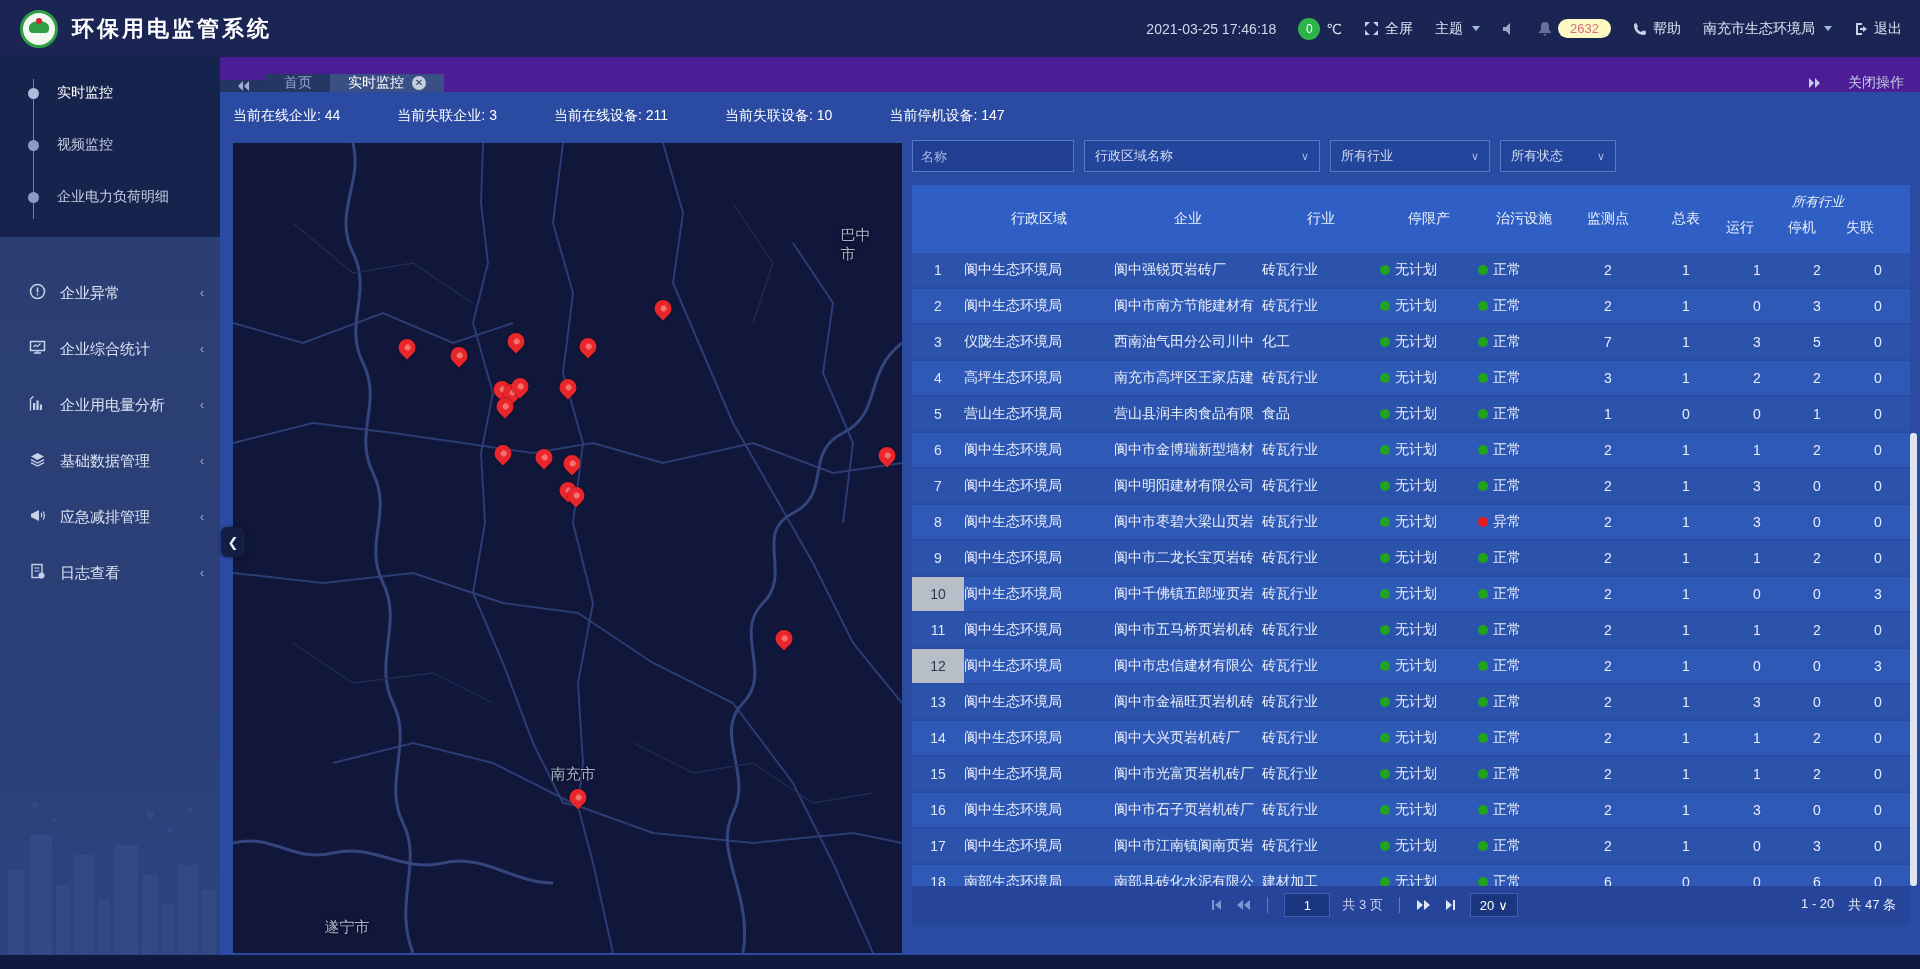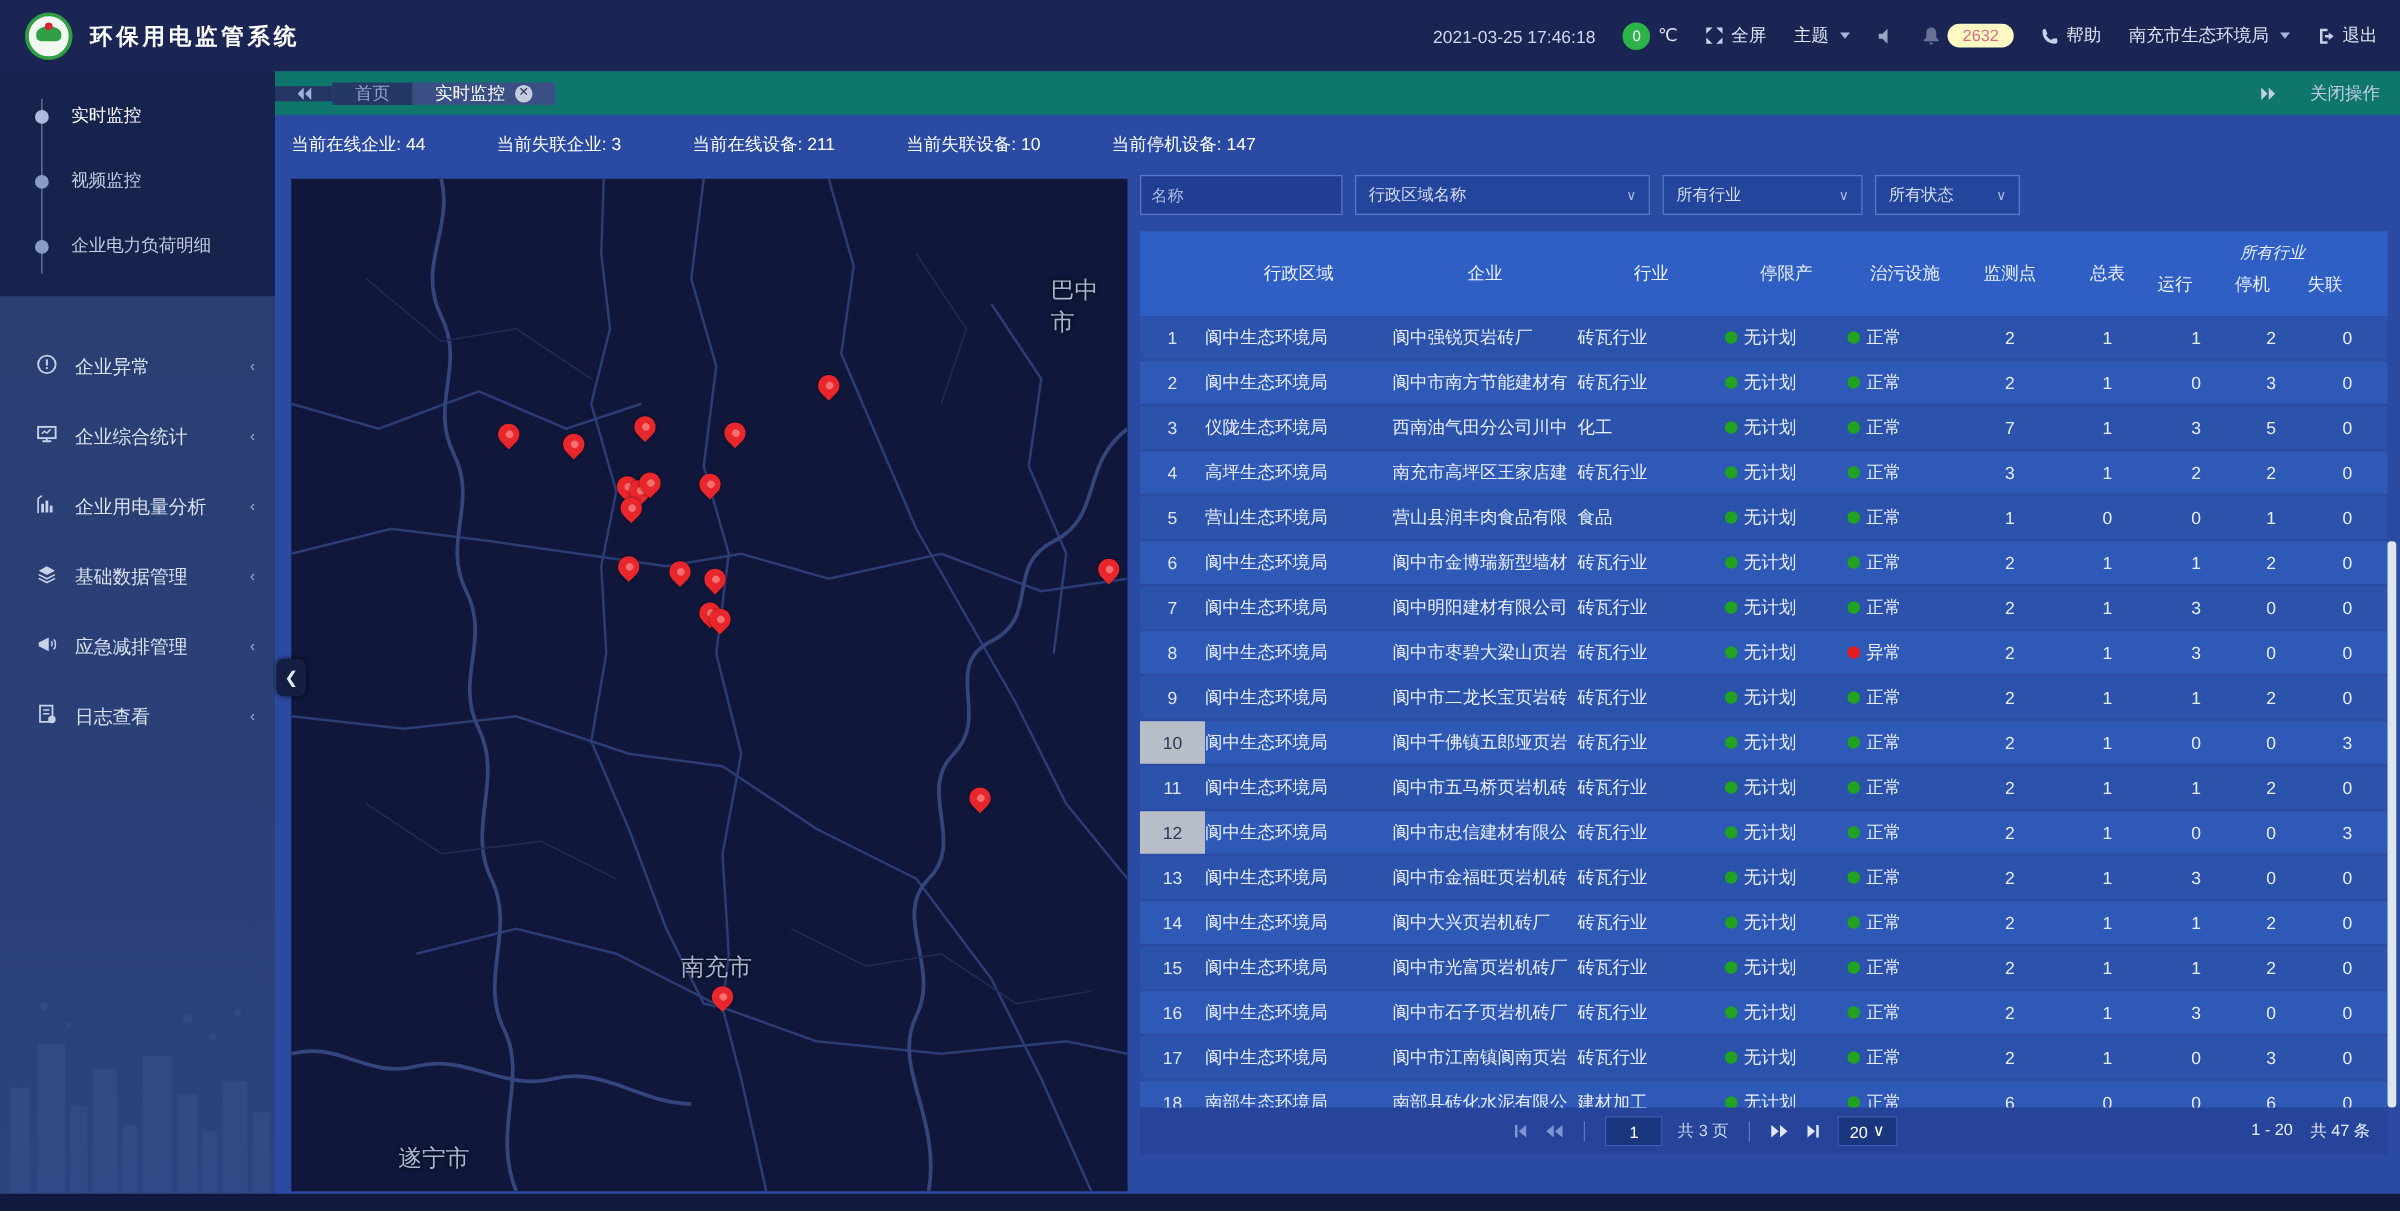--- a/index.html
+++ b/index.html
@@ -4,21 +4,21 @@
 <style>
   * { margin:0; padding:0; box-sizing:border-box; }
   html,body { width:1920px; height:969px; overflow:hidden; }
   body { font-family:"Liberation Sans","DejaVu Sans",sans-serif; background:#111a3e; color:#fff; }
 
   
   .topbar { height:57px; background:#1a2553; display:flex; align-items:center; padding:0 18px 0 20px; }
   .logo { width:38px; height:38px; border-radius:50%; background:#f2f7f2; border:3px solid #2f9e44; position:relative; flex:0 0 auto; }
   .logo::before { content:""; position:absolute; left:6px; top:8px; width:20px; height:12px; background:#2f9e44; border-radius:50% 50% 4px 4px; }
   .logo::after { content:""; position:absolute; left:13px; top:5px; width:6px; height:6px; border-radius:50%; background:#d23; }
-  .app-title { font-size:18px; font-weight:bold; letter-spacing:3px; margin-left:14px; color:#fff; }
+  .app-title { font-size:22px; font-weight:bold; letter-spacing:3px; margin-left:14px; color:#fff; }
   .topbar-right { margin-left:auto; display:flex; align-items:center; gap:22px; font-size:14px; color:#dde4f5; }
   .dt { color:#cfd8ee; }
   .temp { display:flex; align-items:center; gap:6px; }
   .temp-badge { width:22px; height:22px; border-radius:50%; background:#2cb34a; color:#fff; font-size:12px; display:flex; align-items:center; justify-content:center; }
   .tb-item { display:flex; align-items:center; gap:6px; cursor:pointer; }
   .tb-item svg { display:block; }
   .caret { display:inline-block; width:0; height:0; border-left:4px solid transparent; border-right:4px solid transparent; border-top:5px solid #aab8dd; margin-left:3px; }
   .bell-badge { background:#fef9c3; color:#d76a86; border-radius:10px; padding:2px 12px; font-size:13px; }
   .dim { opacity:.75; }
 
@@ -37,34 +37,34 @@
   .sub-item.active { color:#ffffff; }
   .sub-item.active .dot { background:#aebbdc; }
   .side-item { height:56px; display:flex; align-items:center; padding:0 16px 0 28px; font-size:15px; color:#dbe2f2; cursor:pointer; }
   .side-item .lbl { margin-left:14px; }
   .side-item .chev { margin-left:auto; color:#9fb0d4; font-size:12px; }
   .sidebar .icon { width:18px; text-align:center; color:#c7d1e8; flex:0 0 auto; }
   .skyline { position:absolute; bottom:0; left:0; opacity:.5; }
 
   
   .content { flex:1; background:#2b4ba3; display:flex; flex-direction:column; min-width:0; }
-  .tabbar { height:35px; background:#0f766e; display:flex; align-items:center; font-size:14px; }
+  .tabbar { height:35px; background:#4c1d95; display:flex; align-items:flex-end; font-size:14px; }
   .tab-nav { width:46px; display:flex; align-items:center; justify-content:center; background:#243463; cursor:pointer; color:#9fb0d4; }
   .tab { padding:0 18px; display:flex; align-items:center; gap:8px; color:#93a5cd; background:#253765; cursor:pointer; }
   .tab.active { background:#3a5084; color:#fff; }
   .tab-close { width:14px; height:14px; border-radius:50%; background:#c6cede; color:#26355e; font-size:10px; line-height:14px; text-align:center; font-weight:bold; }
   .tabbar-right { margin-left:auto; display:flex; align-items:center; gap:26px; padding-right:16px; color:#c3cde6; }
 
   .statusbar { height:48px; display:flex; align-items:center; gap:57px; padding-left:13px; font-size:14px; color:#ffffff; }
 
   .panels { display:flex; padding-left:13px; }
 
   
   .map-panel { width:669px; height:810px; margin-top:3px; background:#10173a; position:relative; flex:0 0 auto; }
-  .map-label { position:absolute; color:#aab4d0; font-size:19px; transform:translate(-50%,-50%); text-shadow:0 0 3px #000; }
+  .map-label { position:absolute; color:#aab4d0; font-size:15px; transform:translate(-50%,-50%); text-shadow:0 0 3px #000; }
   .pin { position:absolute; width:17px; height:17px; background:#e8262c; border-radius:50% 50% 50% 0; transform:translate(-50%,-100%) rotate(-45deg); transform-origin:center; box-shadow:0 0 2px rgba(0,0,0,.6); }
   .pin::after { content:""; position:absolute; left:5.5px; top:5.5px; width:6px; height:6px; border-radius:50%; background:#f4716f; }
   .collapse-btn { position:absolute; left:-12px; top:384px; width:24px; height:30px; background:#141d42; border-radius:6px; color:#e8ecf8; display:flex; align-items:center; justify-content:center; font-size:13px; cursor:pointer; box-shadow:0 0 4px rgba(0,0,0,.5); }
 
   
   .table-panel { width:998px; margin-left:10px; position:relative; }
   .filters { display:flex; gap:10px; height:32px; }
   .f-input { width:162px; background:#203f92; border:1px solid #5a78c8; color:#cfd9f2; font-size:13px; padding:0 8px; }
   .f-input::placeholder { color:#aab9e0; }
   .f-select { display:flex; align-items:center; justify-content:space-between; background:#24459c; border:1px solid #5a78c8; color:#d6ddf2; font-size:13px; padding:0 10px; cursor:pointer; }

